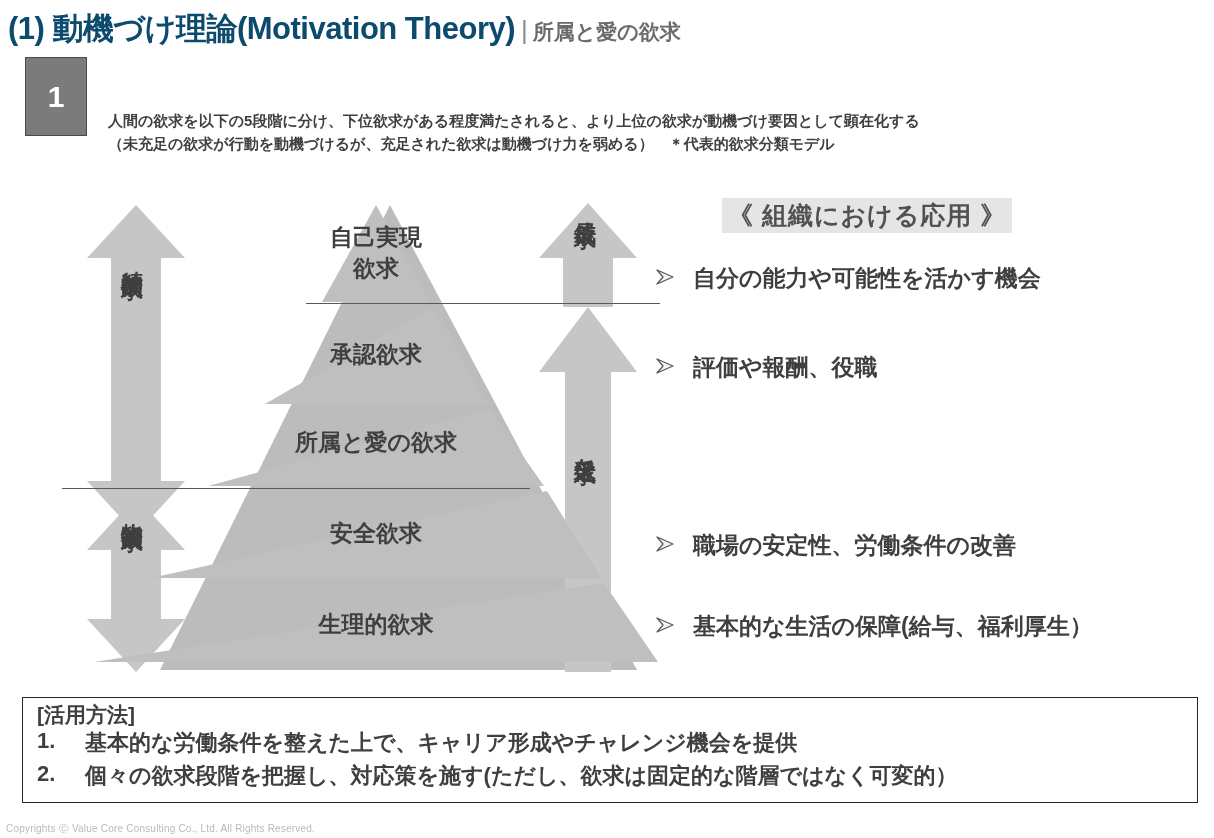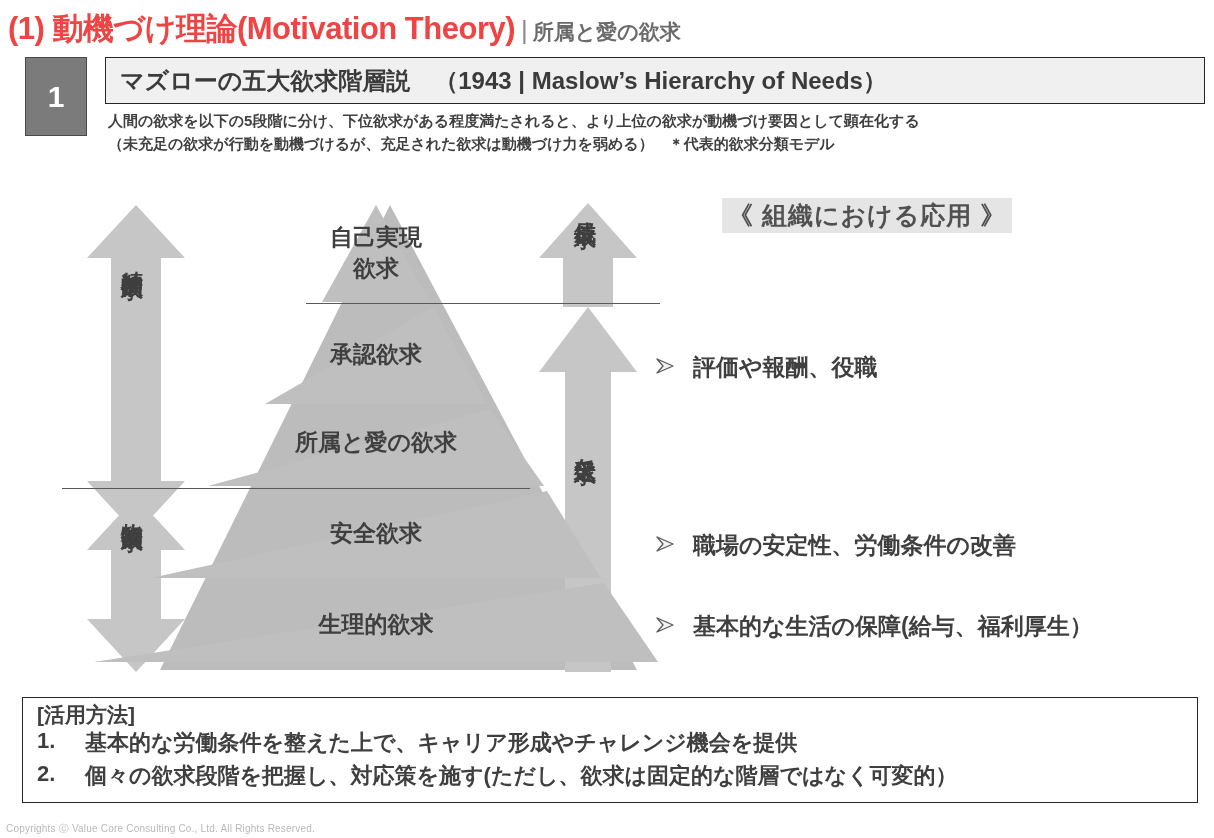--- a/index.html
+++ b/index.html
@@ -9,21 +9,21 @@
     color:#3f3f3f;
   }
   .slide{position:absolute;inset:0;}
 
   
   #title-row{
     position:absolute;left:8px;top:4px;width:1198px;height:40px;
     display:flex;align-items:flex-end;white-space:nowrap;
   }
   #title-main{
-    font-size:31px;font-weight:700;color:#ef4444;letter-spacing:-0.5px;
+    font-size:31px;font-weight:700;color:#0c4a6e;letter-spacing:-0.5px;
     line-height:1;
   }
   #title-sep{
     font-size:26px;color:#8a8a8a;margin:0 5px 1px 6px;line-height:1;font-weight:400;
   }
   #title-sub{
     font-size:21px;font-weight:700;color:#6b6b6b;line-height:1;margin-bottom:2px;
   }
 
   
@@ -108,23 +108,20 @@
 <div class="slide">
 
   <div id="title-row">
     <span id="title-main">(1) 動機づけ理論(Motivation Theory)</span>
     <span id="title-sep">|</span>
     <span id="title-sub">所属と愛の欲求</span>
   </div>
 
   <div id="num-badge">1</div>
 
-  <div id="section-box">
-    <span id="section-title">マズローの五大欲求階層説　（1943 | Maslow’s Hierarchy of Needs）</span>
-  </div>
 
   <div id="lead">
     <div>人間の欲求を以下の5段階に分け、下位欲求がある程度満たされると、より上位の欲求が動機づけ要因として顕在化する</div>
     <div>（未充足の欲求が行動を動機づけるが、充足された欲求は動機づけ力を弱める）　＊代表的欲求分類モデル</div>
   </div>
 
   <div id="diagram">
     <svg width="1214" height="495" viewBox="0 0 1214 495" xmlns="http://www.w3.org/2000/svg">
 
       <polygon points="390,20 637,485 160,485" fill="#a6a6a6" opacity="0.75"></polygon>
@@ -174,20 +171,28 @@
   </div>
   <div style="position:absolute;left:574px;top:204px;writing-mode:vertical-rl;font-size:22px;font-weight:700;color:#3f3f3f;letter-spacing:2px;line-height:1;">
     <span>成長欲求</span>
   </div>
   <div style="position:absolute;left:574px;top:440px;writing-mode:vertical-rl;font-size:22px;font-weight:700;color:#3f3f3f;letter-spacing:2px;line-height:1;">
     <span>欠乏欲求</span>
   </div>
 
   <div id="apply-head">《 組織における応用 》</div>
 
+  <div class="apply-item" id="apply-0">
+    <span class="apply-bullet">
+      <svg width="22" height="18" viewBox="0 0 22 18">
+          <path d="M2 2 L18 9 L2 16 L8 9 Z" fill="#f2f2f2" stroke="#5a5a5a" stroke-width="1.3" stroke-linejoin="round"></path>
+        </svg>
+    </span>
+    <span class="apply-text">自分の能力や可能性を活かす機会</span>
+  </div>
   <div class="apply-item" id="apply-1">
     <span class="apply-bullet">
       <svg width="22" height="18" viewBox="0 0 22 18">
           <path d="M2 2 L18 9 L2 16 L8 9 Z" fill="#f2f2f2" stroke="#5a5a5a" stroke-width="1.3" stroke-linejoin="round"></path>
         </svg>
     </span>
     <span class="apply-text">評価や報酬、役職</span>
   </div>
   <div class="apply-item" id="apply-3">
     <span class="apply-bullet">

